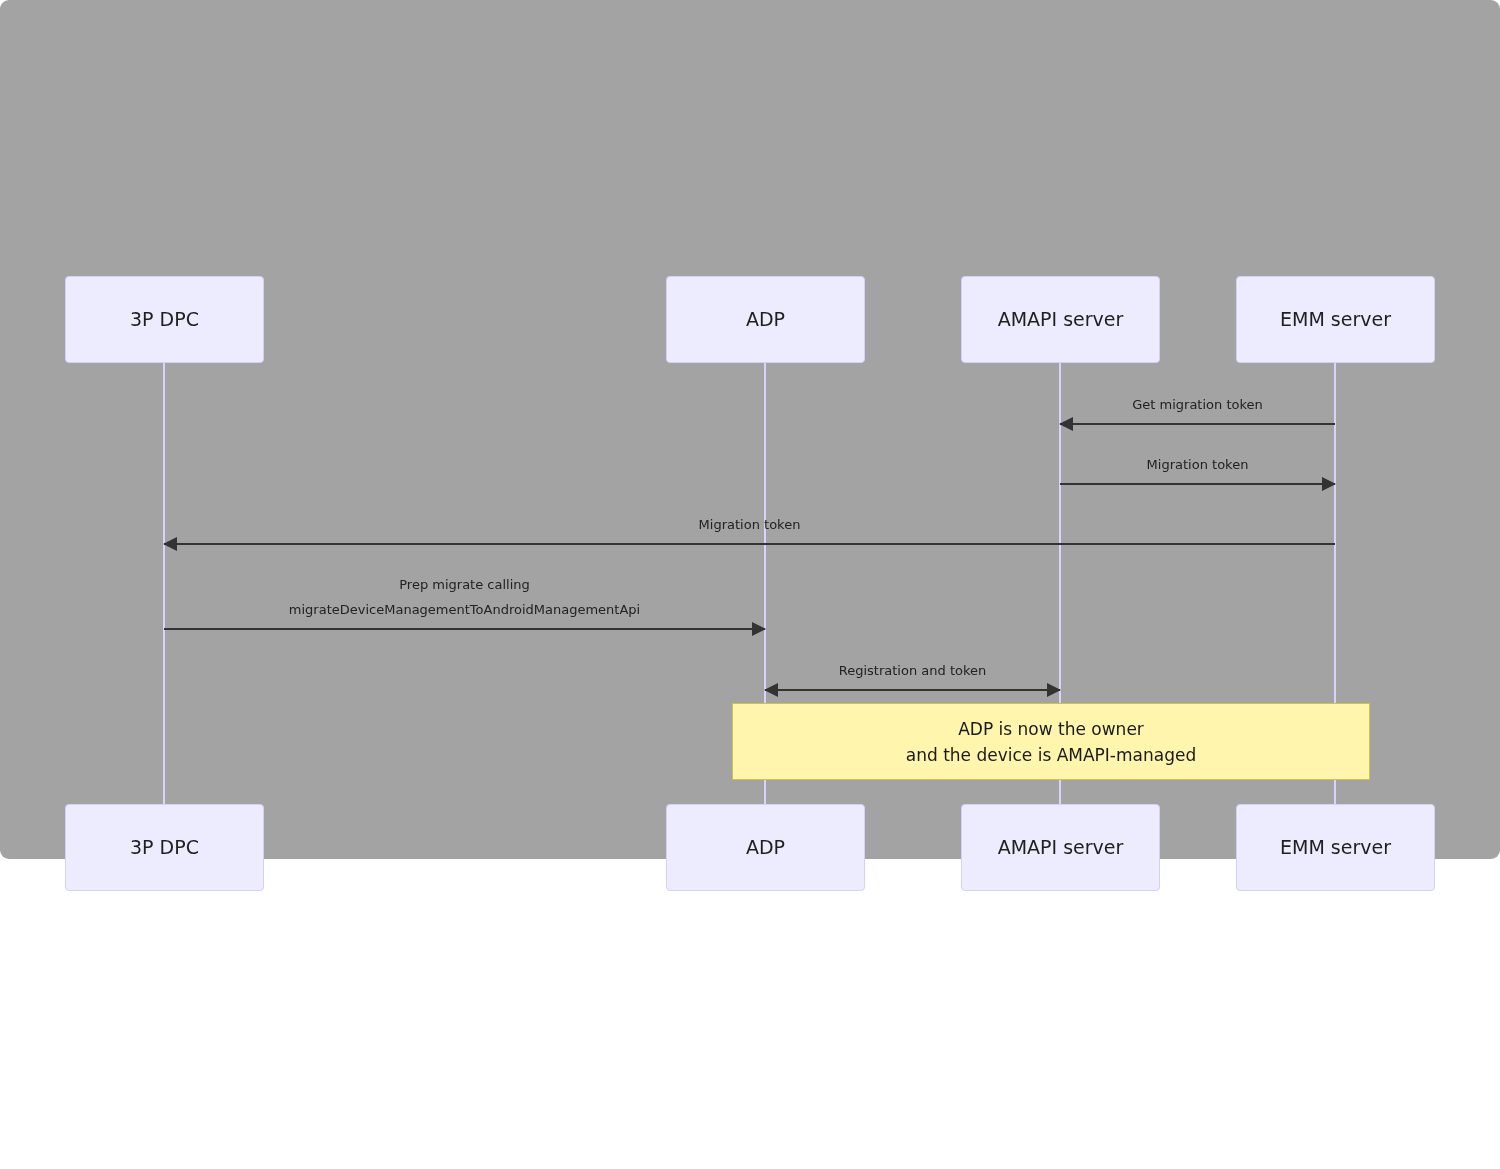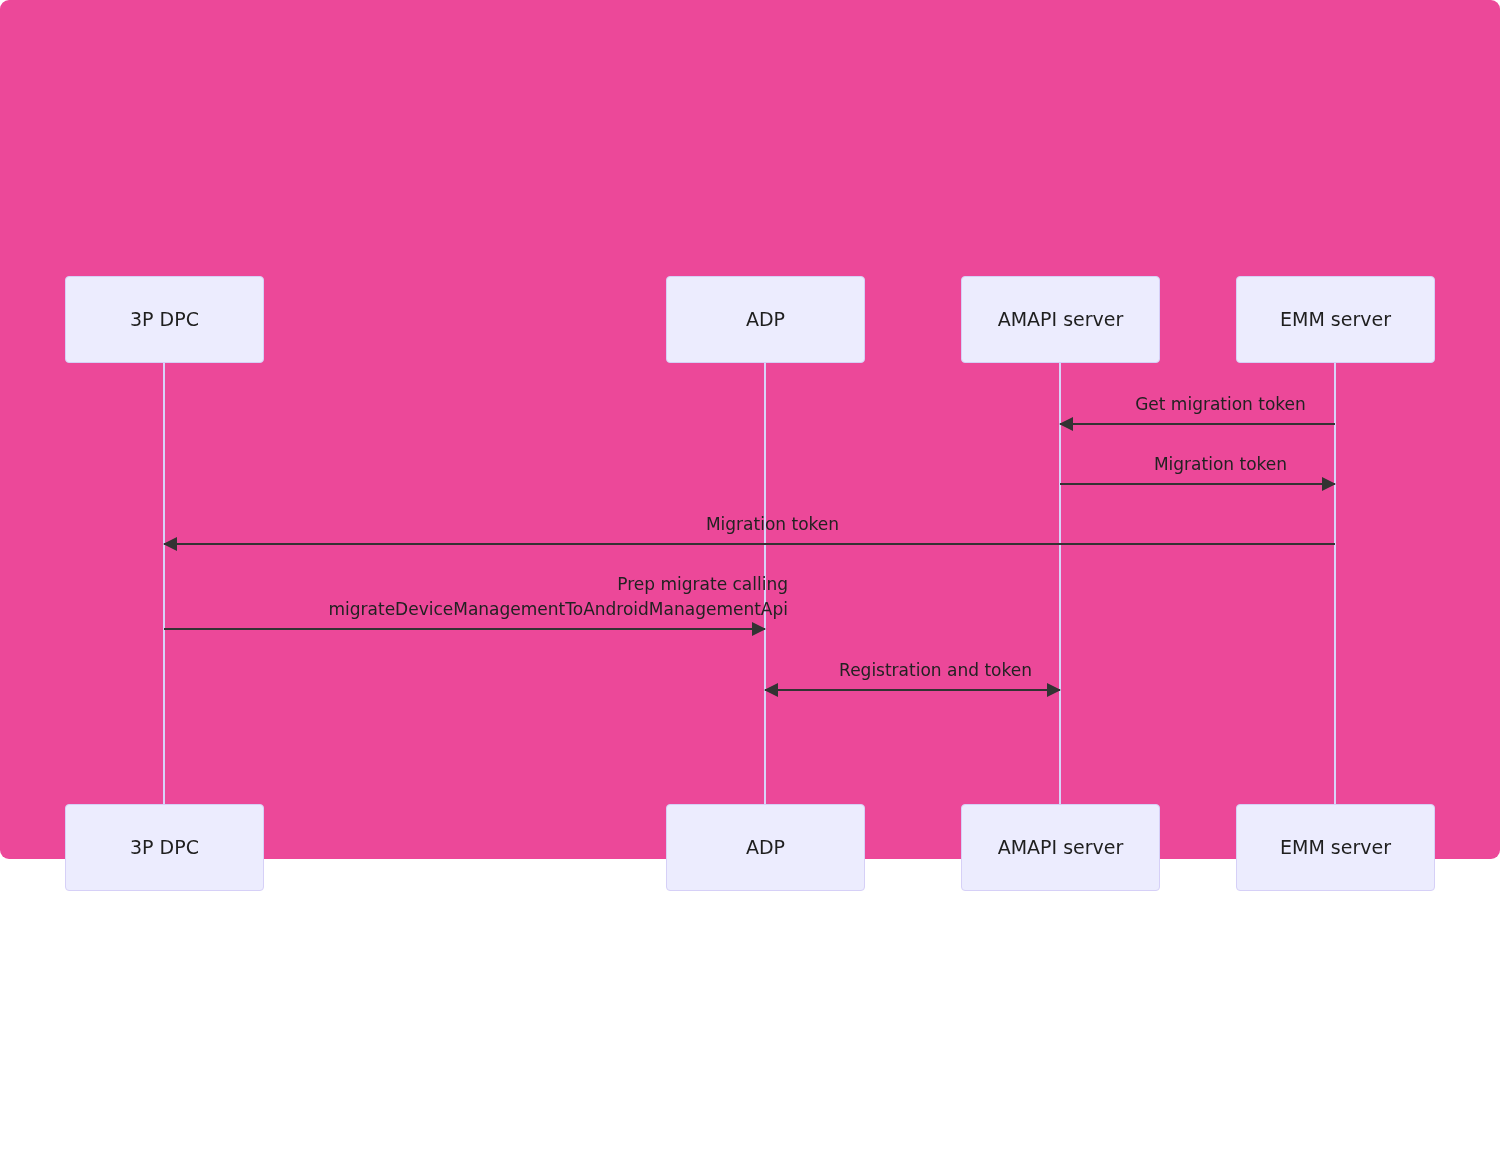--- a/index.html
+++ b/index.html
@@ -10,21 +10,21 @@
   body {
     width: 1500px;
     height: 1169px;
     font-family: "DejaVu Sans", sans-serif;
     overflow: hidden;
   }
   #diagram {
     position: relative;
     width: 1500px;
     height: 859px;
-    background: #ec4899;
+    background: #a3a3a3;
     border-radius: 9px;
   }
 
   
   .participant {
     position: absolute;
     box-sizing: border-box;
     background: #ececfe;
     border: 1px solid #d6d0f7;
     border-radius: 4px;
@@ -72,28 +72,27 @@
   }
   .msg .head.left {
     left: -1px;
     border-right: 14px solid #333333;
   }
   .msg .mlabel {
     position: absolute;
     left: 0;
     width: 100%;
     text-align: center;
-    font-size: 17px;
+    font-size: 13px;
     color: #222222;
     line-height: 25px;
     white-space: pre;
-    padding-left: 23px;
   }
   .msg .mlabel.one-line { top: -31px; }
-  .msg .mlabel.two-line { top: -56px; text-align: right; }
+  .msg .mlabel.two-line { top: -56px; }
 
   
   .note {
     position: absolute;
     box-sizing: border-box;
     background: #fff5ad;
     border: 1px solid #c9c44a;
     display: flex;
     flex-direction: column;
     align-items: center;
@@ -154,20 +153,24 @@
 migrateDeviceManagementToAndroidManagementApi</div>
   </div>
 
   <div class="msg" id="msg-4" style="left: 765px; top: 689px; width: 295px;">
     <div class="line" style="width: 295px;"></div>
     <div class="head left"></div>
     <div class="head right"></div>
     <div class="mlabel one-line">Registration and token</div>
   </div>
 
+  <div class="note" id="note-0" style="left: 732px; top: 703px; width: 638px; height: 77px;">
+    <div class="nline">ADP is now the owner</div>
+    <div class="nline">and the device is AMAPI-managed</div>
+  </div>
 
   <div class="participant" id="pbot-0" style="left: 65px; top: 804px; width: 199px; height: 87px;">
     <span class="plabel">3P DPC</span>
   </div>
   <div class="participant" id="pbot-1" style="left: 666px; top: 804px; width: 199px; height: 87px;">
     <span class="plabel">ADP</span>
   </div>
   <div class="participant" id="pbot-2" style="left: 961px; top: 804px; width: 199px; height: 87px;">
     <span class="plabel">AMAPI server</span>
   </div>

